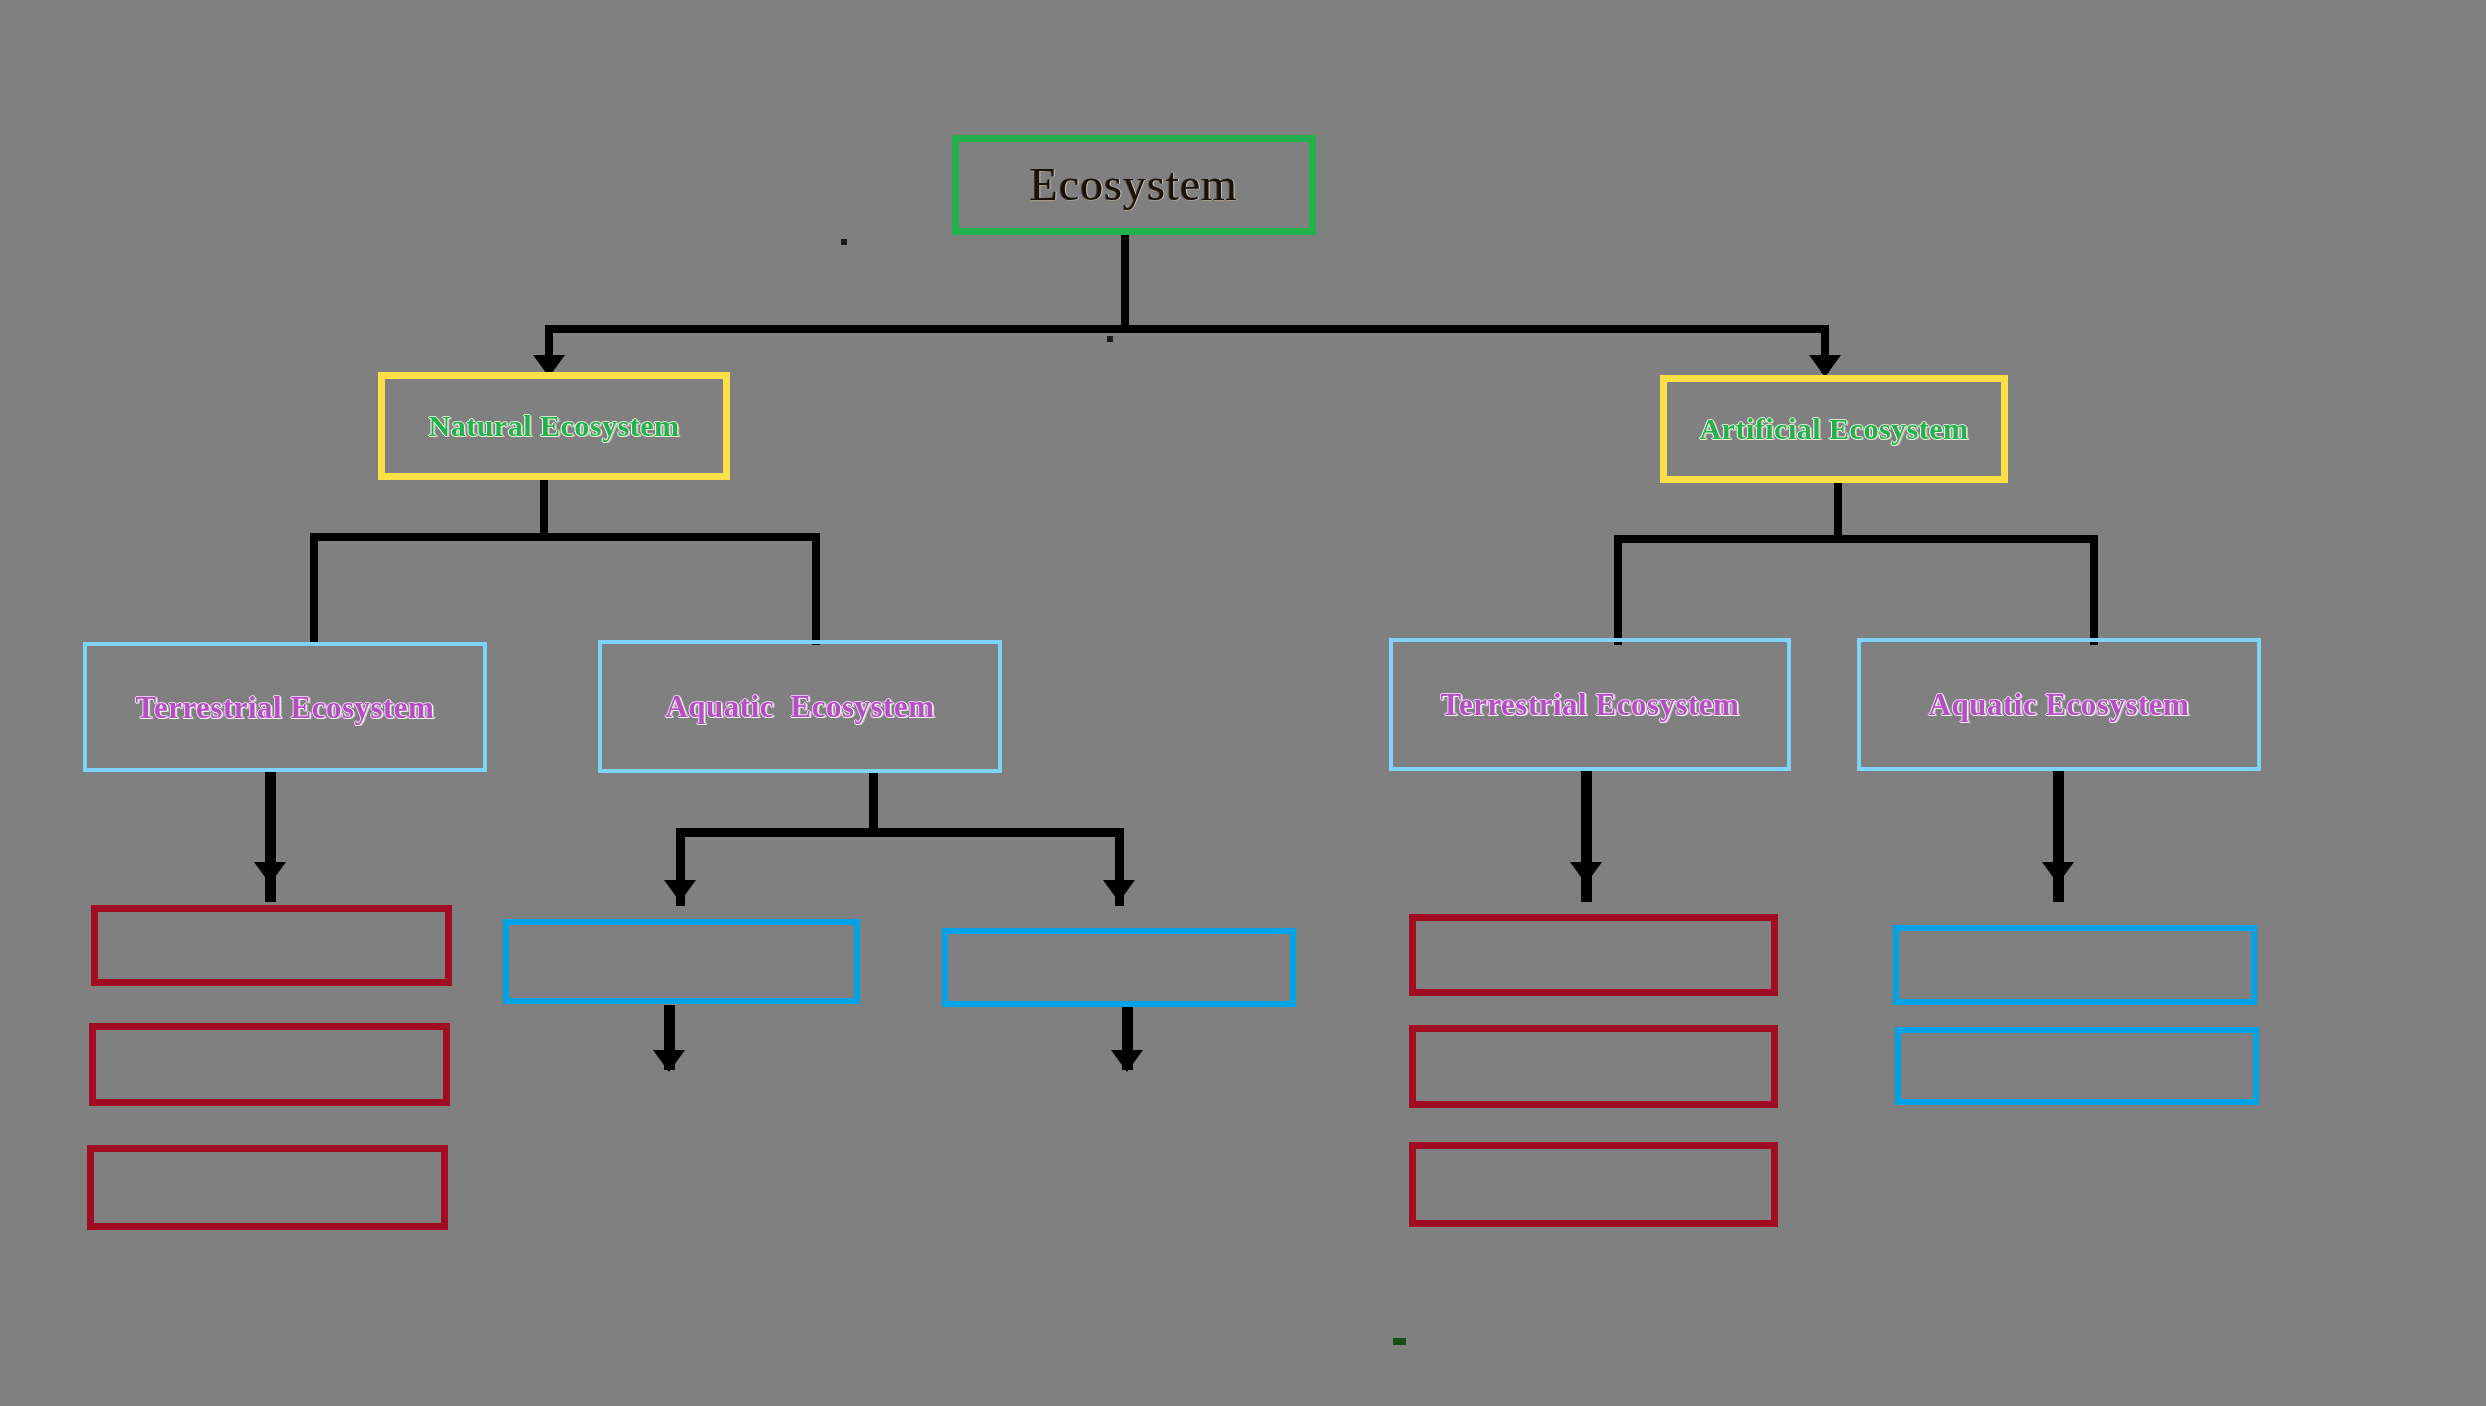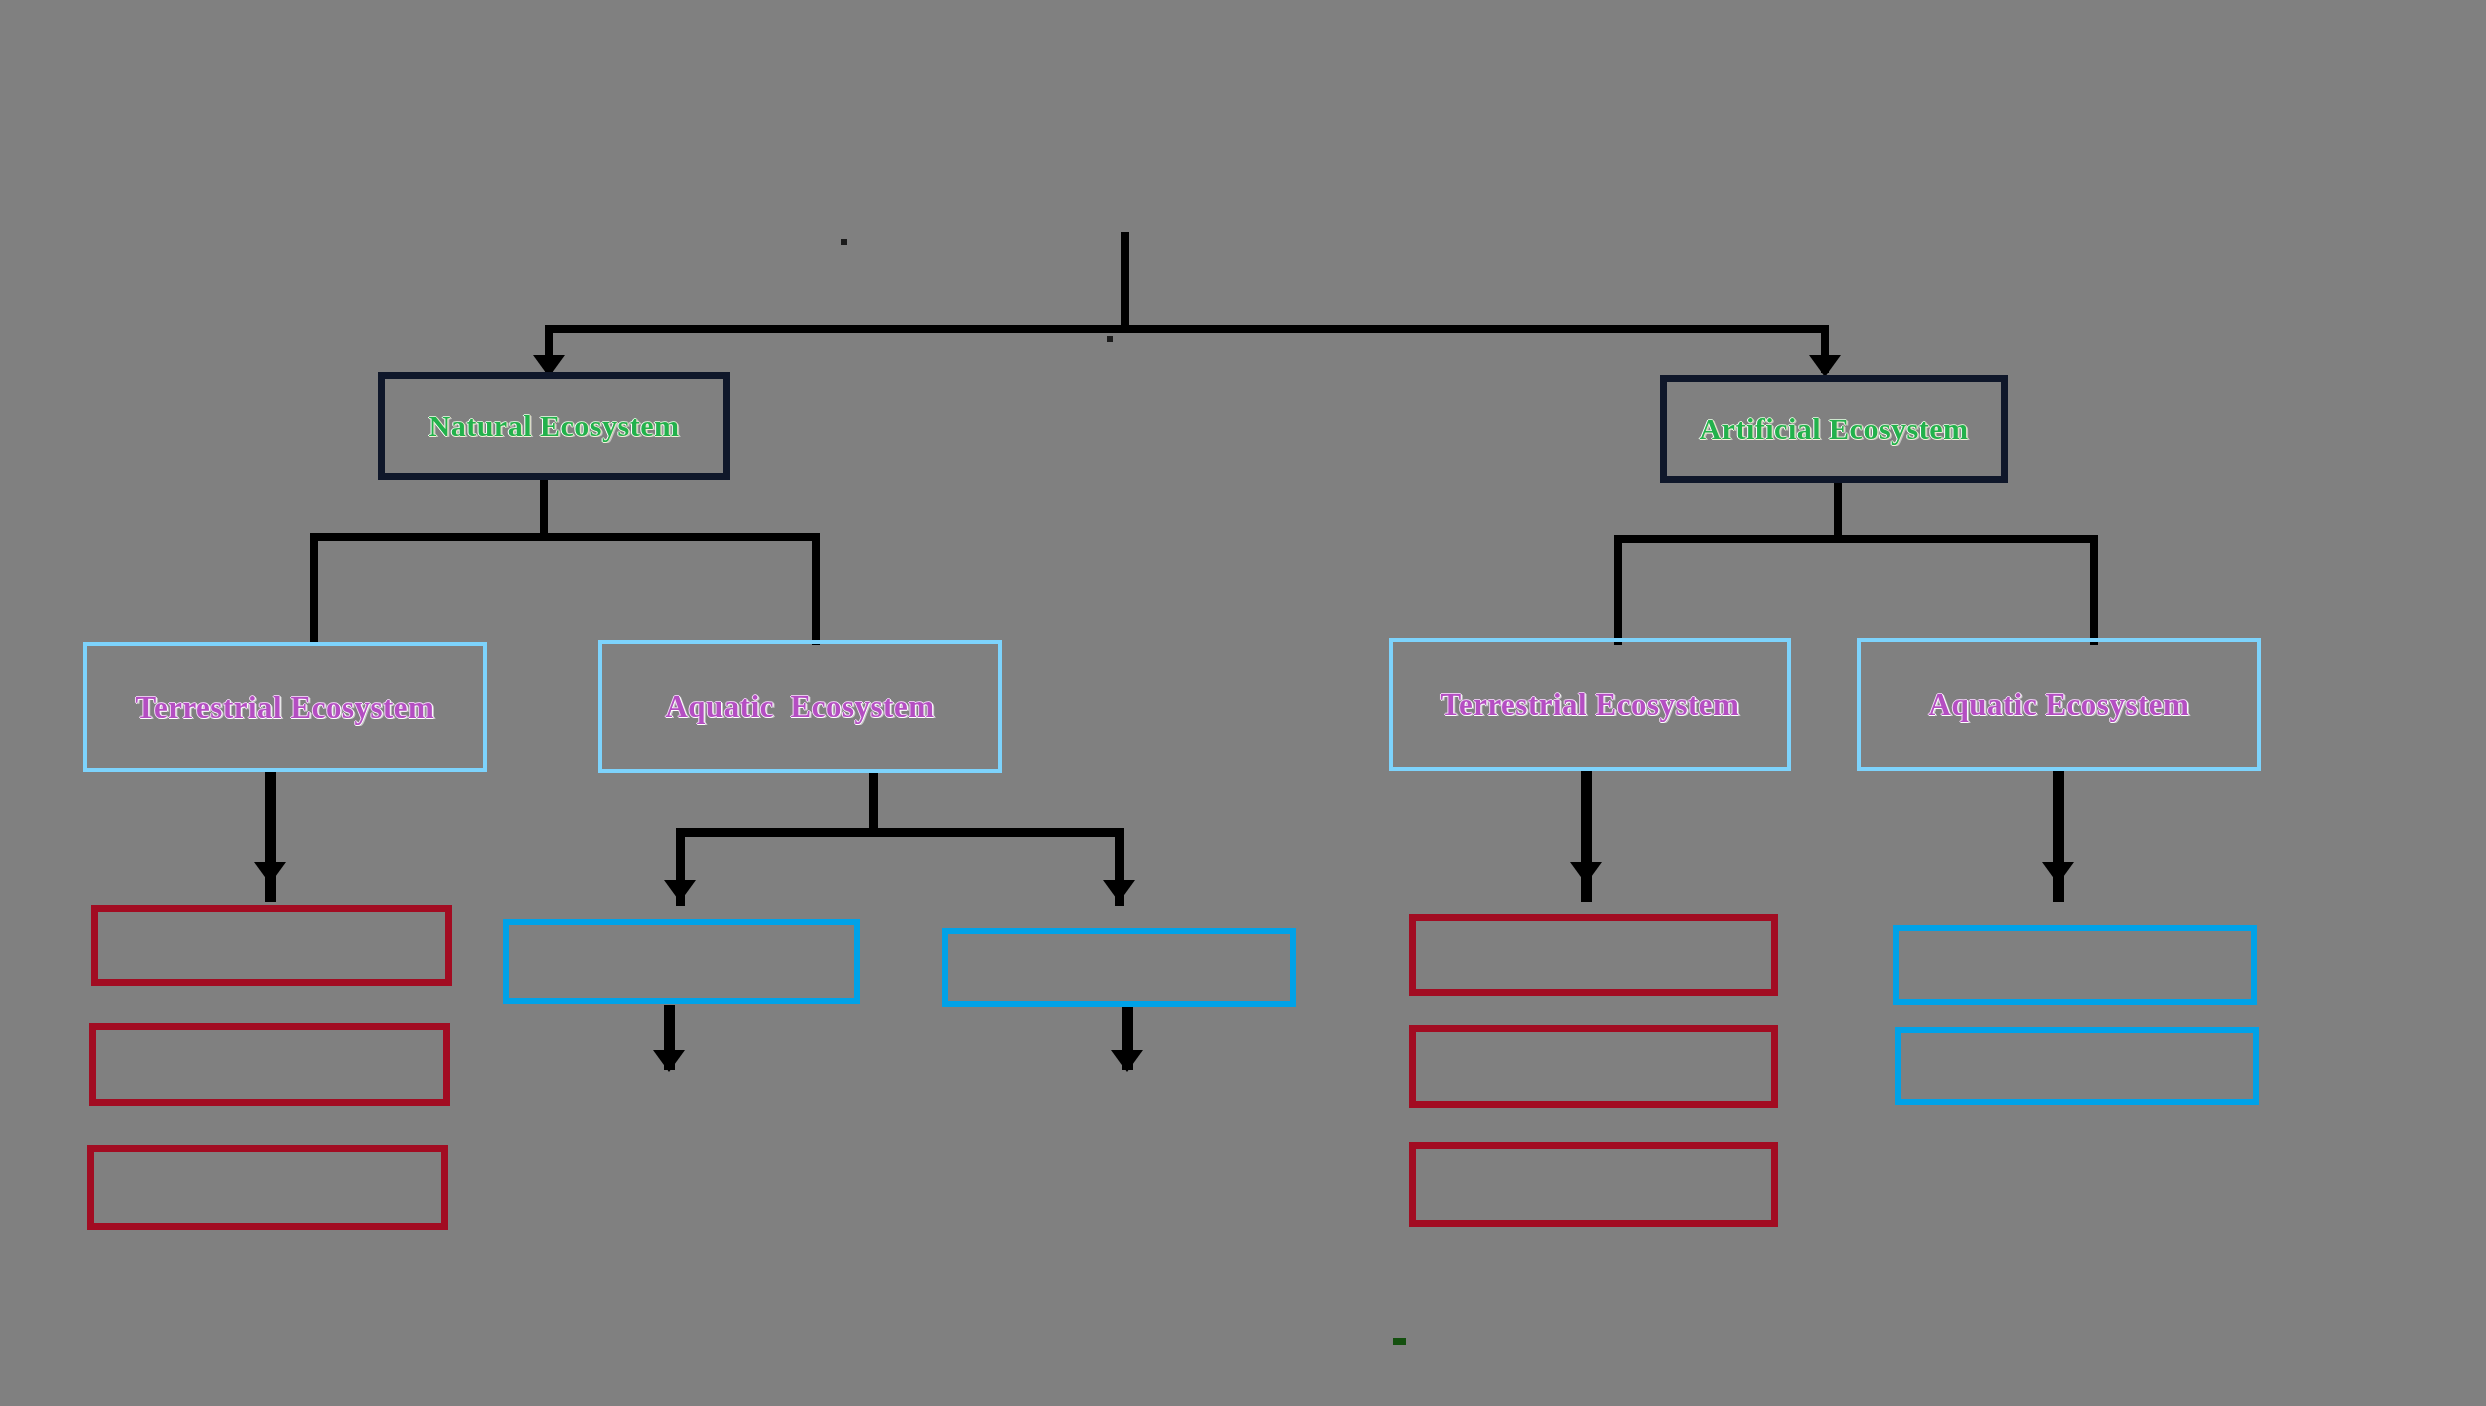--- a/index.html
+++ b/index.html
@@ -41,21 +41,21 @@
     color: #1a1208;
     letter-spacing: 1px;
     text-shadow:
        1px 0 0 rgba(255,255,255,.55),
       -1px 0 0 rgba(0,0,0,.55),
        0 1px 0 rgba(210,180,140,.5);
   }
 
   
   .node.lvl2 {
-    border: 7px solid #0f172a;
+    border: 7px solid #fde047;
   }
   .node.lvl2 .label {
     font-size: 30px;
     font-weight: bold;
     color: #22b14c;
     letter-spacing: .5px;
     text-shadow:
        1px 0 0 #e8e8c8,
       -1px 0 0 #ffffff,
        0 1px 0 #f2f2d8,
@@ -140,20 +140,23 @@
   <div class="arrow-head" style="left:653px; top:1050px;"></div>
   <div class="ln" style="left:1122px; top:1005px; width:11px;  height:65px;"></div>
   <div class="arrow-head" style="left:1111px; top:1050px;"></div>
 
   <div class="ln" style="left:1581px; top:770px;  width:11px;  height:132px;"></div>
   <div class="arrow-head" style="left:1570px; top:862px;"></div>
 
   <div class="ln" style="left:2053px; top:770px;  width:11px;  height:132px;"></div>
   <div class="arrow-head" style="left:2042px; top:862px;"></div>
 
+  <div class="node root" style="left:952px; top:135px; width:364px; height:100px;">
+    <span class="label">Ecosystem</span>
+  </div>
 
   <div class="node lvl2" style="left:378px; top:372px; width:352px; height:108px;">
     <span class="label">Natural Ecosystem</span>
   </div>
 
   <div class="node lvl2" style="left:1654px; top:375px; width:348px; height:108px;margin-left:6px;">
     <span class="label">Artificial Ecosystem</span>
   </div>
 
   <div class="node lvl3" style="left:83px; top:642px; width:404px; height:130px;">

